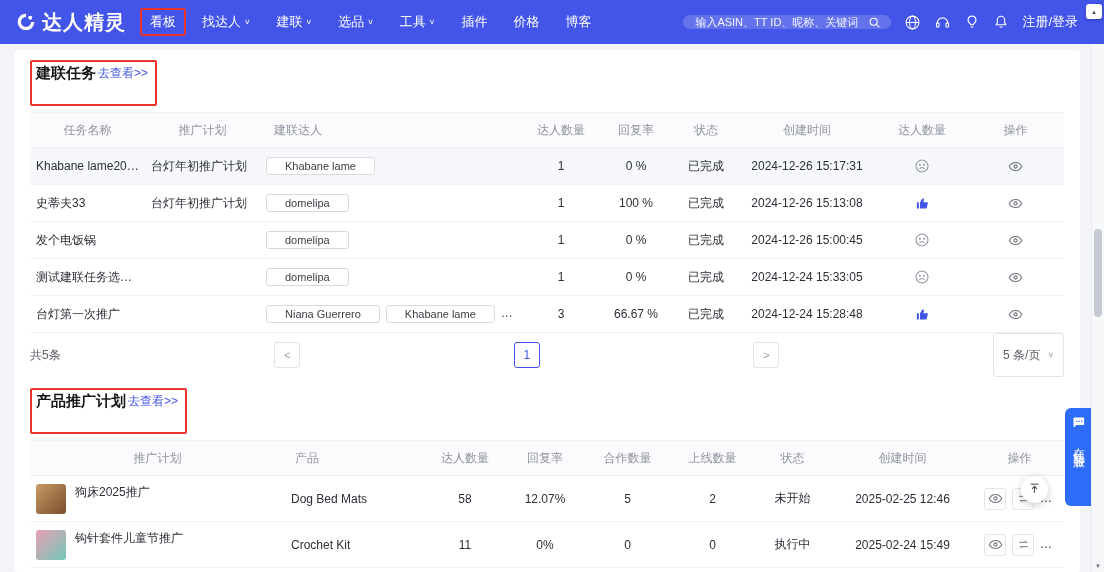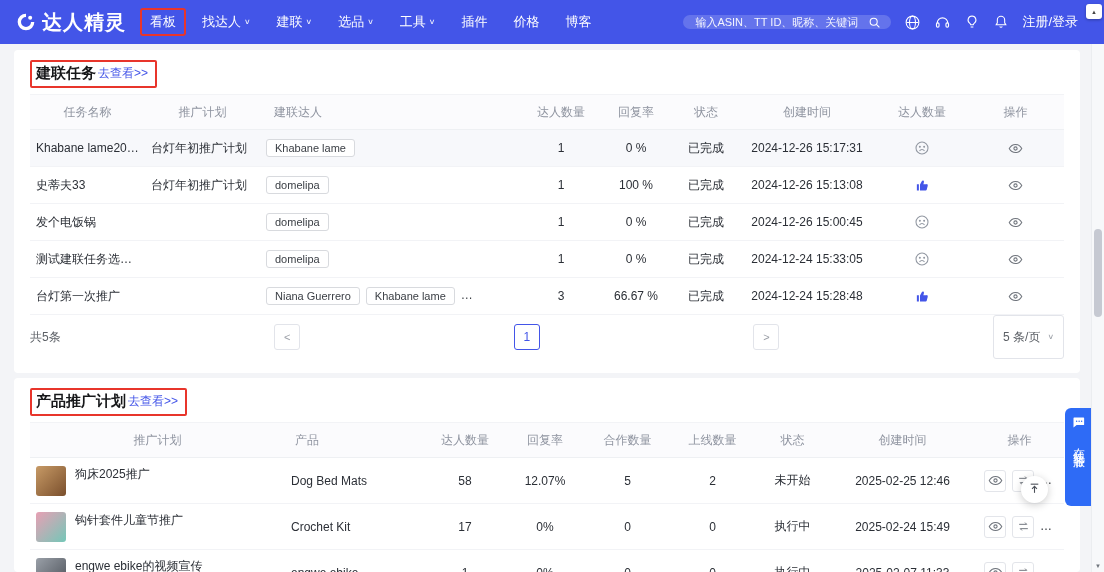--- a/index.html
+++ b/index.html
@@ -24,38 +24,38 @@
   .search-pill input::placeholder{color:rgba(255,255,255,.92);}
   .nav-icon{display:flex;align-items:center;cursor:pointer;}
   .auth{color:#fff;font-size:13px;white-space:nowrap;cursor:pointer;}
 
   
   .card{position:absolute;left:14px;width:1066px;background:#fff;border-radius:4px;
         padding:10px 16px 14px;box-sizing:border-box;}
   .card1{top:50px;}
   .card2{top:378px;height:194px;overflow:hidden;}
   .section-head{display:flex;align-items:center;margin-bottom:6px;}
-  .head-anno{display:inline-flex;align-items:center;border:2px solid #e8352b;border-radius:2px;padding:2px 7px 3px 4px;}
+  .head-anno{display:inline-flex;align-items:center;border:2px solid #e8352b;border-radius:2px;padding:2px 7px 21px 4px;}
   .section-title{font-size:15px;font-weight:bold;color:#17181a;}
   .view-link{font-size:12px;color:#4355e8;margin-left:2px;cursor:pointer;text-decoration:none;}
 
   
   table{width:100%;border-collapse:collapse;table-layout:fixed;}
   th{font-weight:normal;font-size:12px;color:#8f94a0;height:34px;background:#fbfbfd;
      border-bottom:1px solid #eef0f3;border-top:1px solid #f2f3f6;}
   td{font-size:12px;color:#2b2f36;height:36px;border-bottom:1px solid #f2f3f6;
      overflow:hidden;white-space:nowrap;text-overflow:ellipsis;}
   th,td{text-align:center;padding:0 6px;}
   .t1 tbody tr:first-child{background:#f7f8fb;}
   .t1 td:nth-child(-n+3){text-align:left;}
   .t1 th:nth-child(3){text-align:left;padding-left:14px;}
   .t2 td{height:45px;}
   .t2 td:nth-child(-n+2){text-align:left;}
   .t2 th:nth-child(2){text-align:left;padding-left:10px;}
-  .chip{display:inline-block;border:1px solid #d8dade;border-radius:3px;padding:2px 8px;
+  .chip{display:inline-block;border:1px solid #d8dade;border-radius:3px;padding:2px 18px;
         font-size:11px;color:#3c4046;margin-right:6px;background:#fff;}
   .plan-cell{display:flex;align-items:flex-start;gap:9px;}
   .thumb{width:30px;height:30px;border-radius:3px;flex:none;}
   .perf{display:inline-flex;vertical-align:middle;}
   .opbtn{display:inline-flex;align-items:center;justify-content:center;width:22px;height:18px;
          cursor:pointer;margin:0 3px;vertical-align:middle;}
   .t2 .opbtn{width:20px;height:20px;border:1px solid #e3e5ea;border-radius:3px;background:#fff;margin:0 3px;}
 
   
   .pagination{display:flex;justify-content:space-between;align-items:center;gap:15px;margin-top:0;
@@ -388,21 +388,21 @@
               </span></td>
           </tr>
           <tr>
             <td>
               <div class="plan-cell">
                 <span class="thumb" style="background:linear-gradient(135deg,#e8a0b4,#74c7b8)"></span>
                 <span>钩针套件儿童节推广</span>
               </div>
             </td>
             <td>Crochet Kit</td>
-            <td>17</td>
+            <td>11</td>
             <td>0%</td>
             <td>0</td>
             <td>0</td>
             <td>执行中</td>
             <td>2025-02-24 15:49</td>
             <td><span class="opbtn">
                 <svg width="15" height="15" viewBox="0 0 24 24" fill="none" stroke="#70757d" stroke-width="1.7">
                   <path d="M2 12s3.5-6.5 10-6.5S22 12 22 12s-3.5 6.5-10 6.5S2 12 2 12z"></path>
                   <circle cx="12" cy="12" r="2.6"></circle>
                 </svg>

